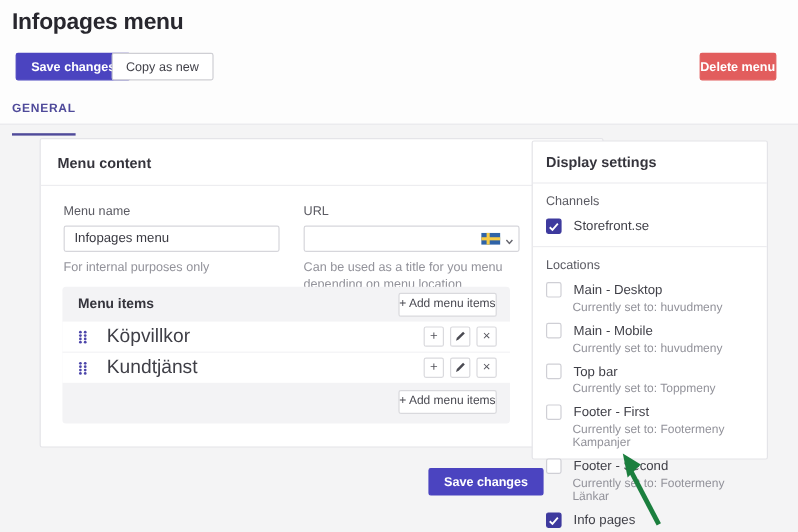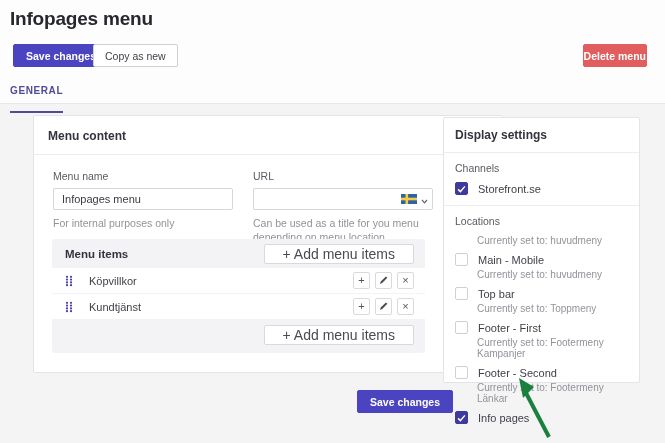--- a/index.html
+++ b/index.html
@@ -71,29 +71,29 @@
   .items-block{
     position:absolute; left:18px; top:123px; width:373px; height:114px;
     background:#f3f3f5; border-radius:3px;
   }
   .items-hd, .items-ft{display:flex; align-items:center; height:29px; padding:0 11px 0 13px;}
   .items-hd{justify-content:space-between;}
   .items-ft{justify-content:flex-end;}
   .items-title{font-size:11.5px; font-weight:bold; color:#35343c;}
   .btn-add{
     height:20px; background:#fff; border:1px solid #d9d9dd; border-radius:2px;
-    font-size:14px; color:#4a4a52; padding:0 18px; cursor:pointer;
+    font-size:10px; color:#4a4a52; padding:0 0; cursor:pointer;
     font-family:"Liberation Sans", sans-serif;
   }
   .item-row{
     display:flex; align-items:center; background:#fff; height:25px;
     margin-bottom:1px; padding:0 11px 0 13px;
   }
   .drag-handle{display:flex; cursor:grab; margin-right:16px;}
-  .item-label{font-size:11px; color:#3f3f47; flex:1;}
+  .item-label{font-size:16px; color:#3f3f47; flex:1;}
   .row-actions{display:flex; gap:5px;}
   .icon-btn{
     width:17px; height:17px; background:#fff; border:1px solid #dadade; border-radius:2px;
     display:flex; align-items:center; justify-content:center; cursor:pointer;
     font-size:11px; color:#55555d; line-height:1; padding:0;
     font-family:"Liberation Sans", sans-serif;
   }
   .bottom-save{position:absolute; left:357px; top:390px;}
   
   .ds-hd{padding:10px 11px; font-size:12px; font-weight:bold; color:#35343c; border-bottom:1px solid #ededf0;}
@@ -261,20 +261,26 @@
           </svg>
       </span>
       <span class="check-label">Storefront.se</span>
     </div>
   </div>
 
   <div class="ds-section">
     <div class="ds-label">Locations</div>
 
     <div class="loc-row">
+      <div class="check-row">
+        <span class="checkbox">
+          
+        </span>
+        <span class="check-label">Main - Desktop</span>
+      </div>
       <div class="loc-status">Currently set to: huvudmeny</div>
     </div>
 
     <div class="loc-row">
       <div class="check-row">
         <span class="checkbox">
           
         </span>
         <span class="check-label">Main - Mobile</span>
       </div>

